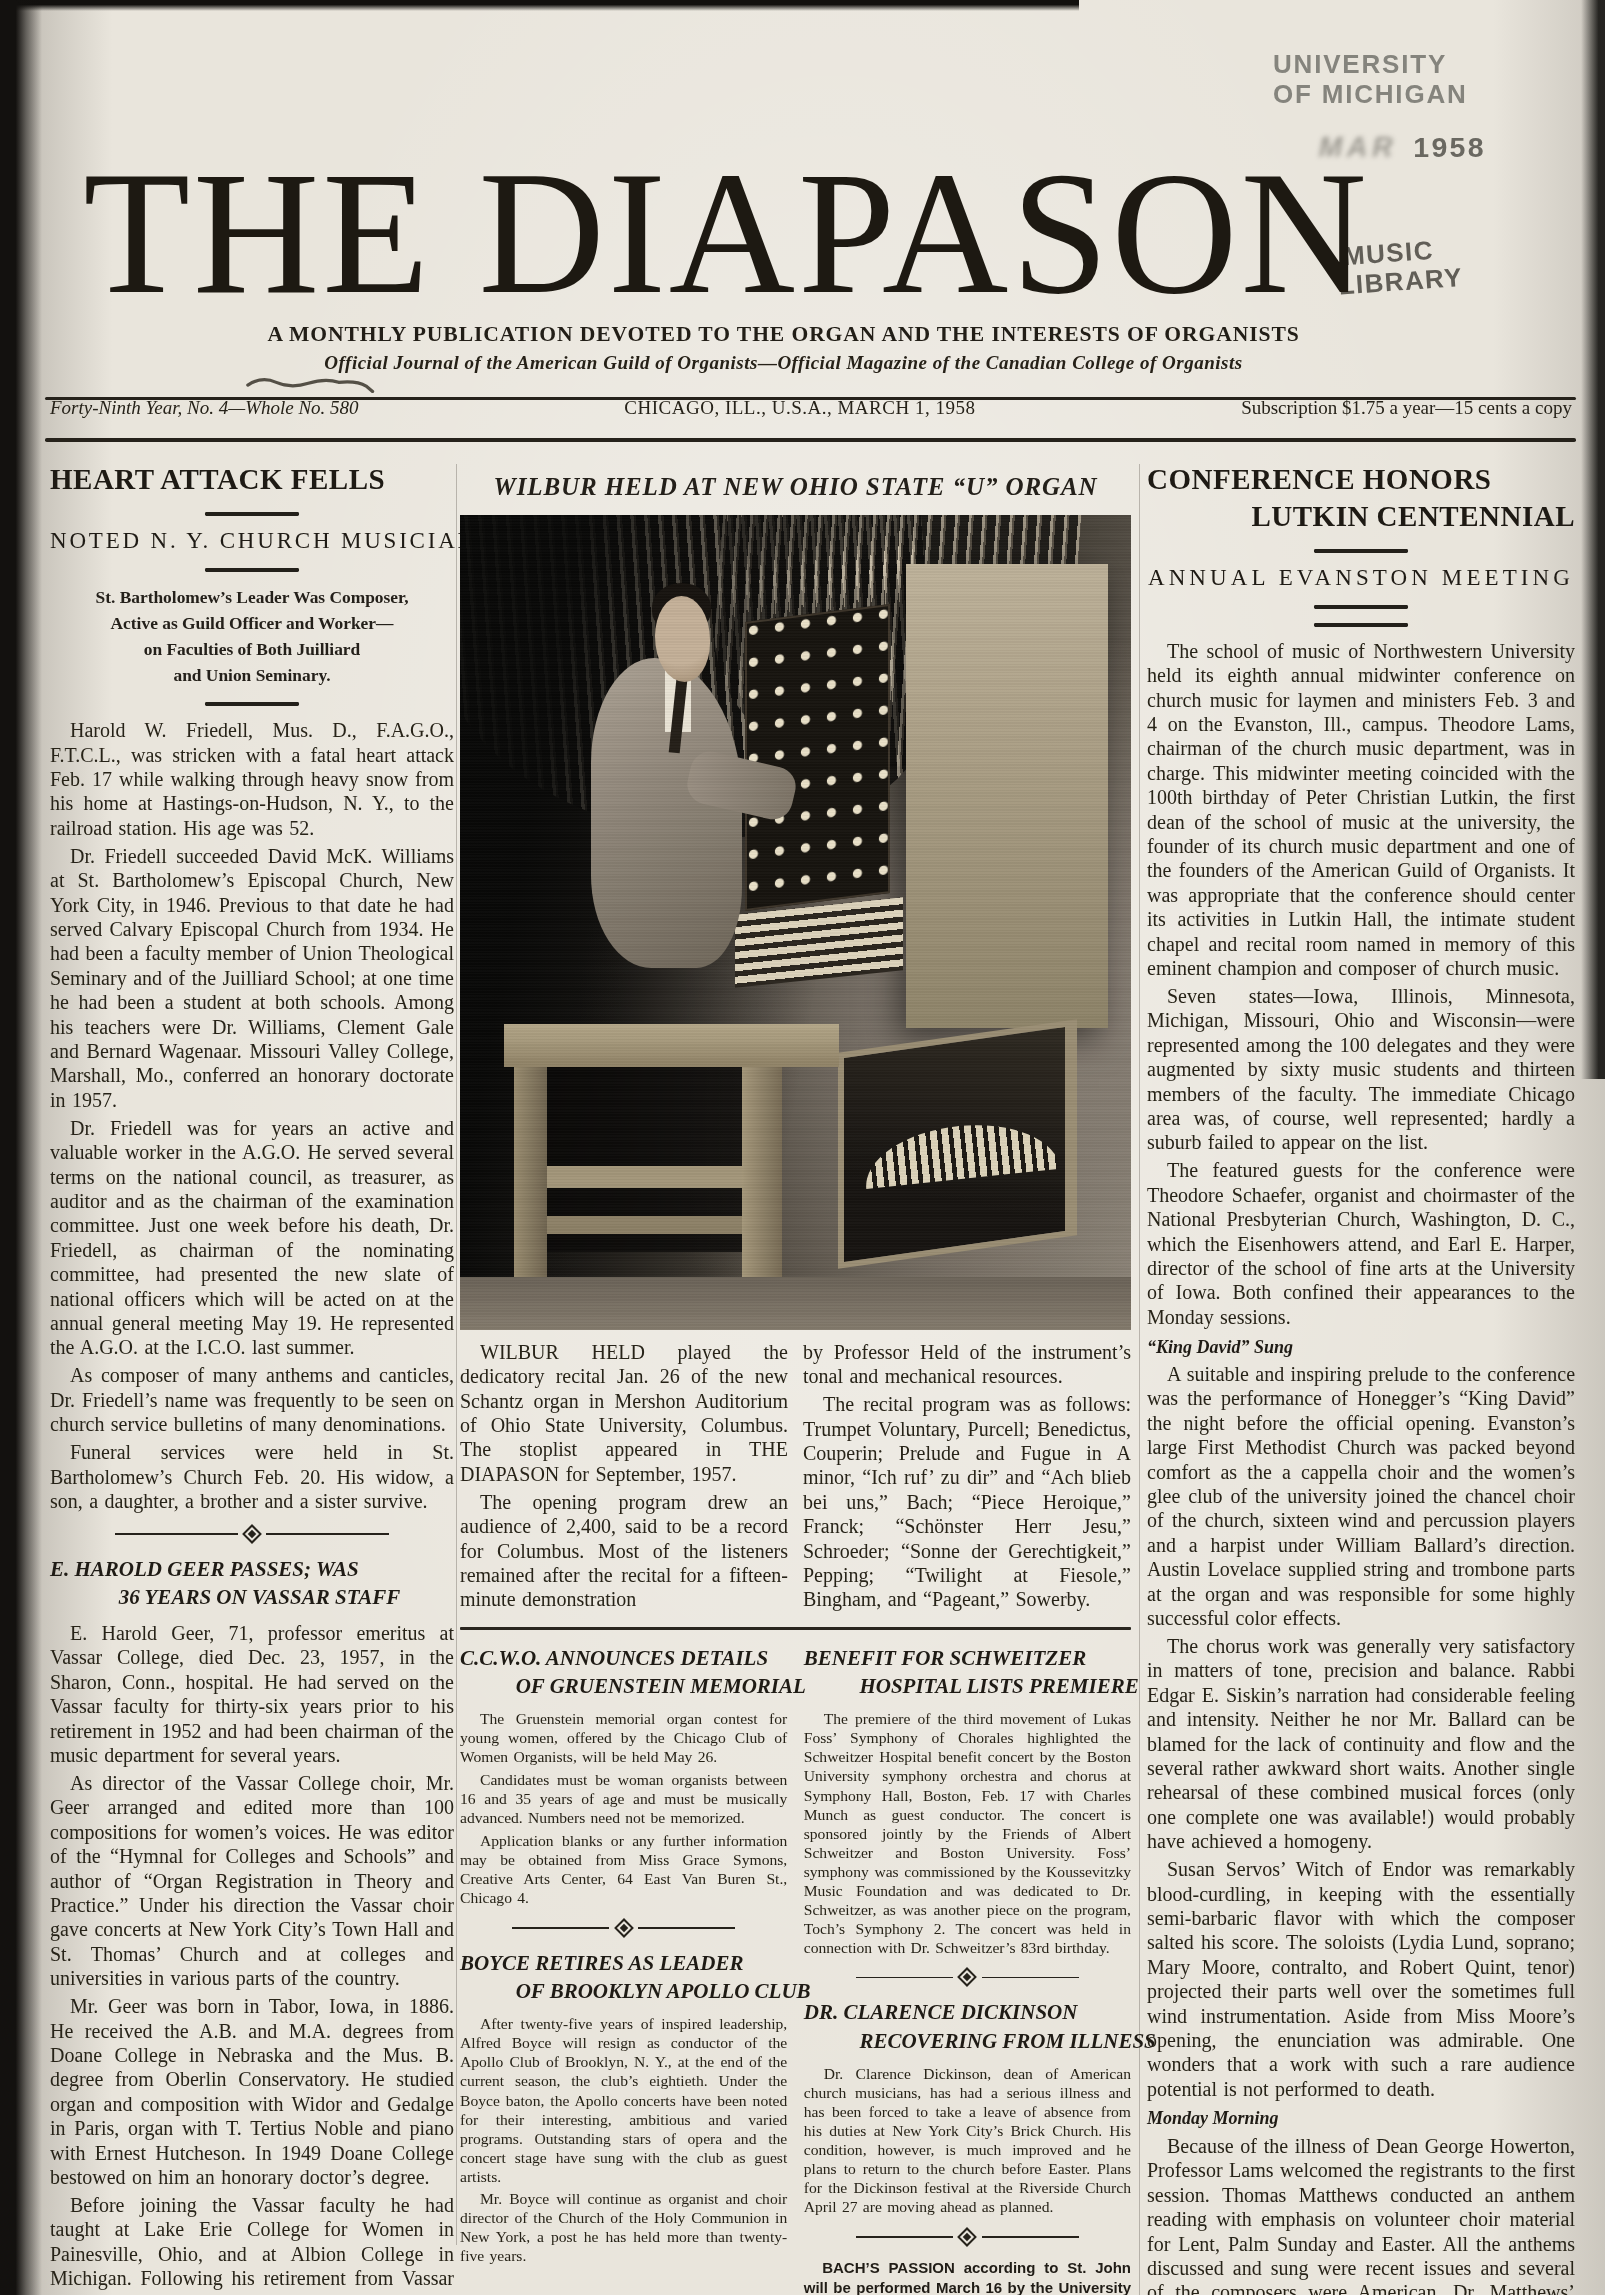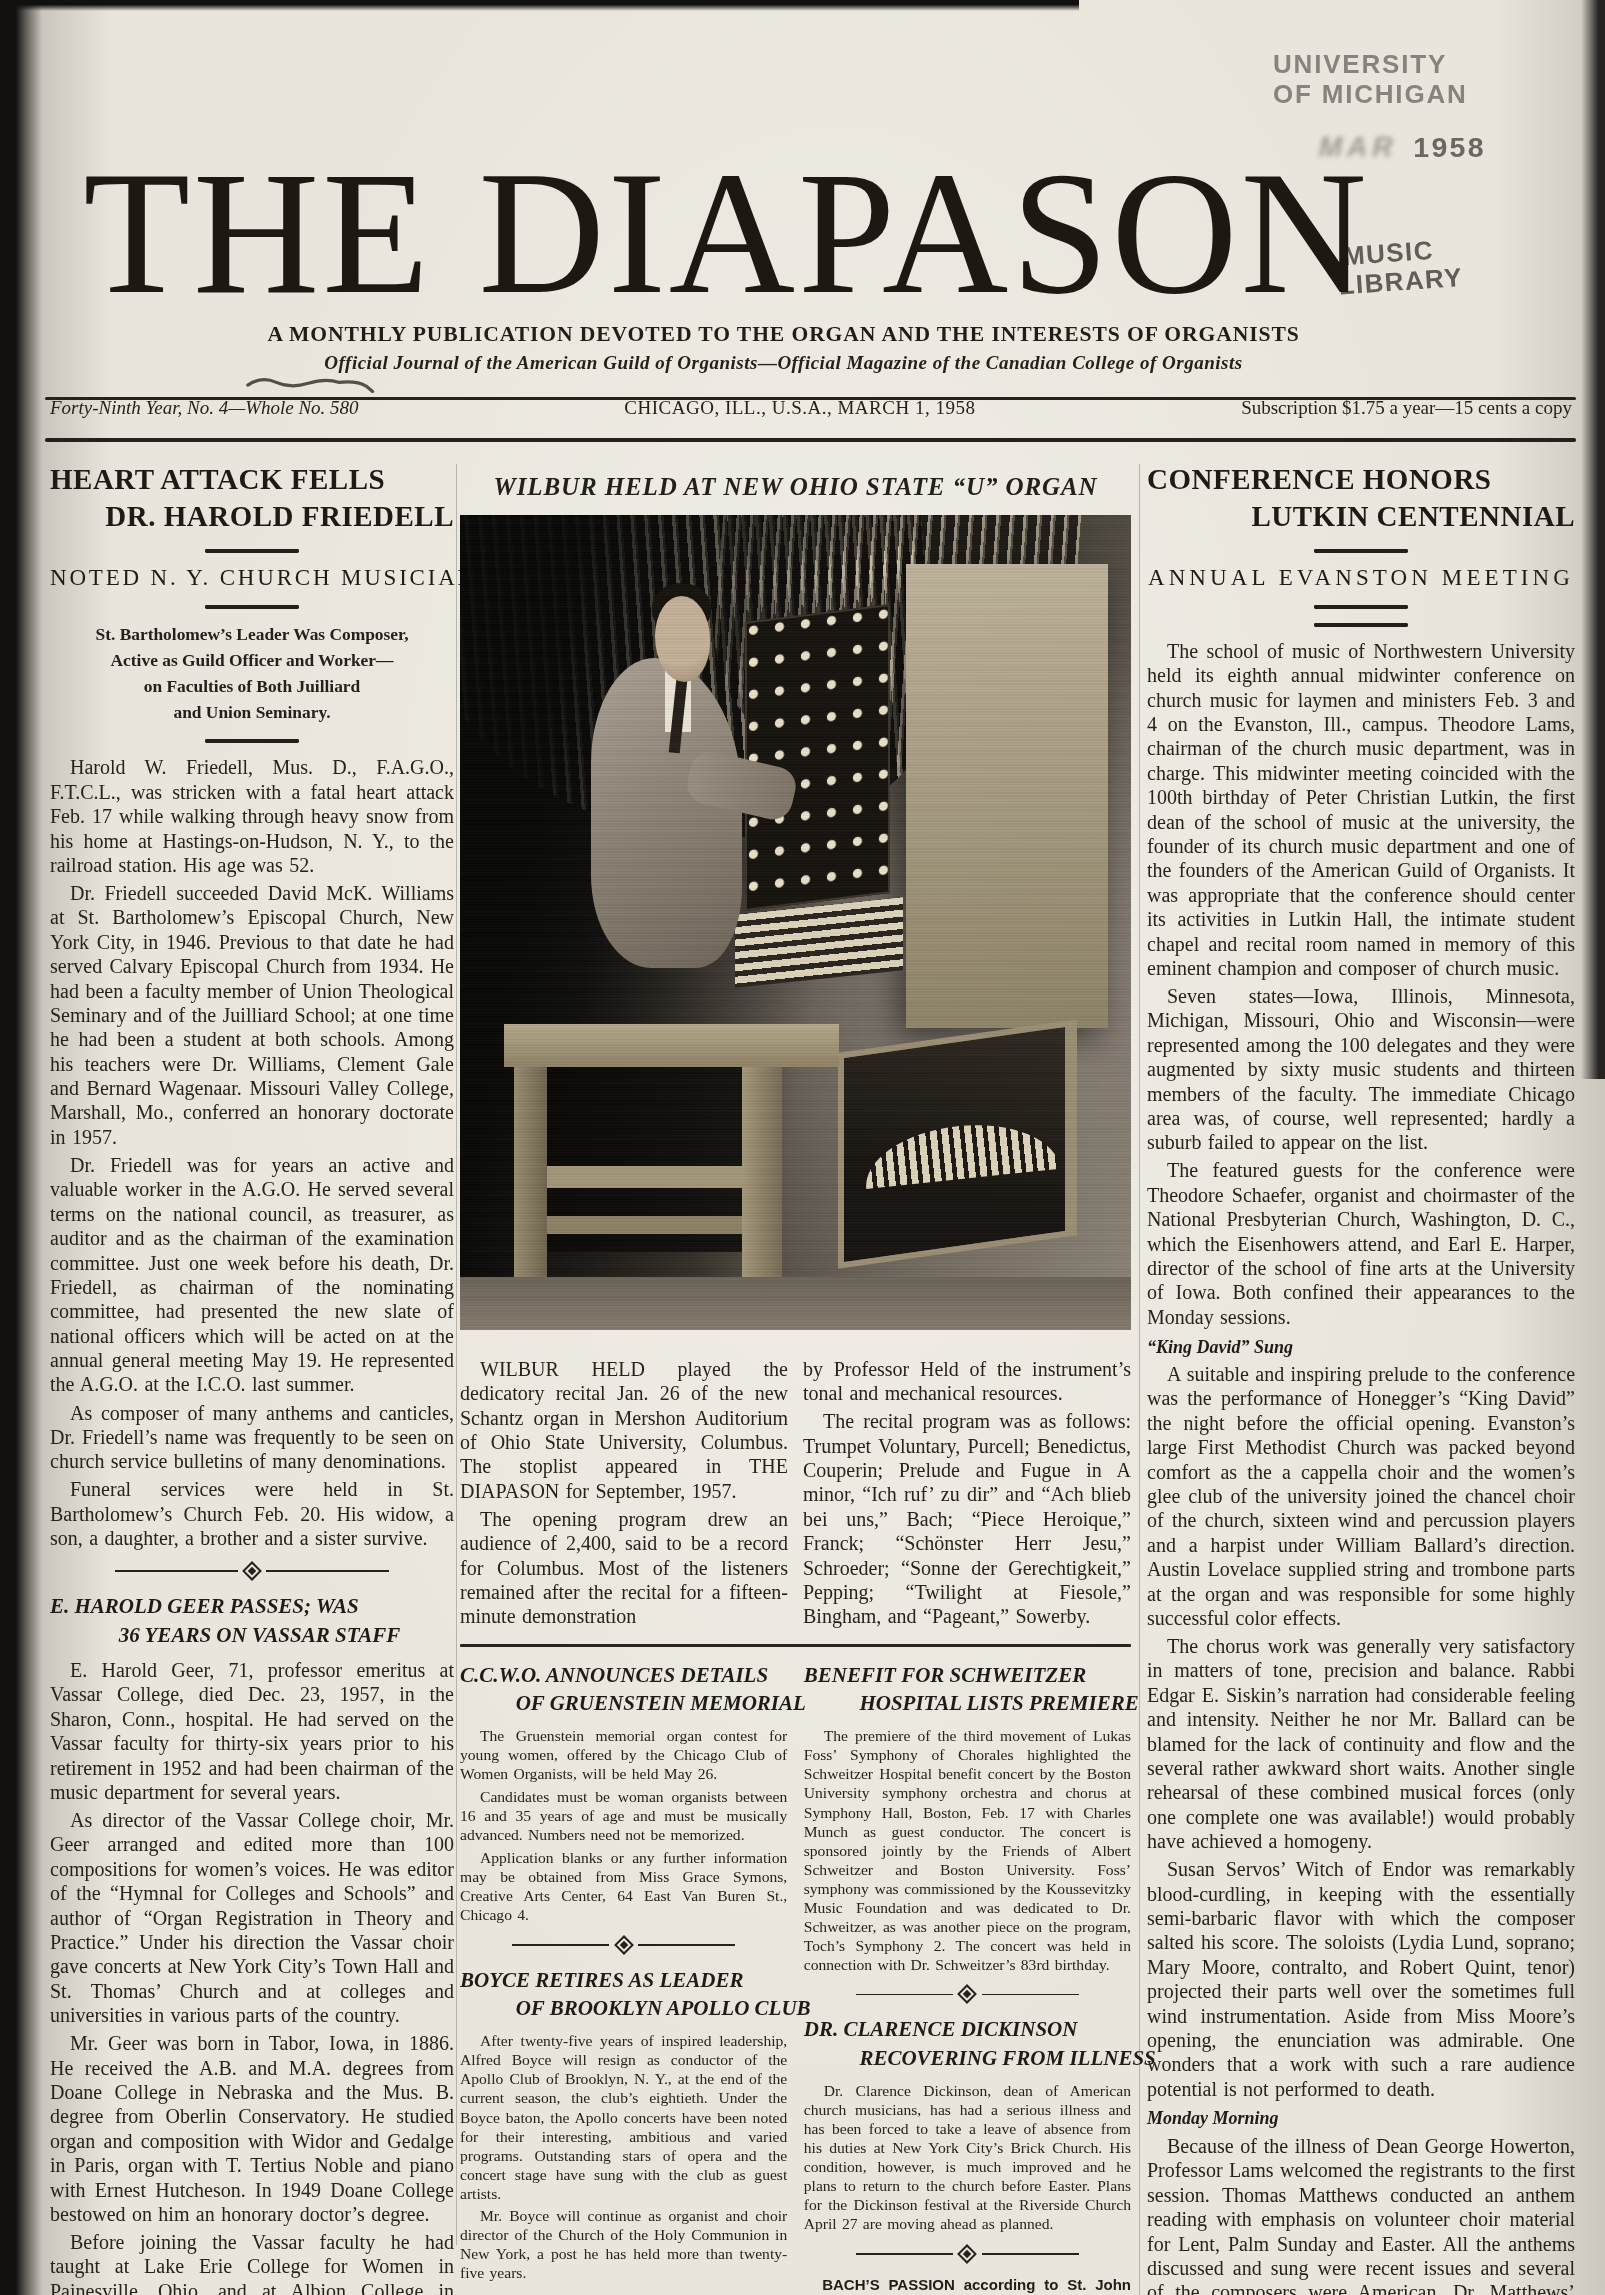--- a/index.html
+++ b/index.html
@@ -121,21 +121,21 @@
   .ph-bench .bp { position:absolute; }
   .bench-top { left:0; top:0; width:100%; height:17%; background:linear-gradient(180deg,#b4a789,#8f8266); }
   .bench-void { left:13%; top:17%; width:58%; height:73%; background:rgba(10,9,7,.82); }
   .bench-leg-l { left:3%; top:17%; width:10%; height:83%; background:linear-gradient(90deg,#998c6f,#6f6450); }
   .bench-leg-r { left:71%; top:17%; width:12%; height:83%; background:linear-gradient(90deg,#a4977a,#776b55); }
   .bench-shelf { left:13%; top:56%; width:58%; height:9%; background:#a3967a; }
   .bench-shelf2 { left:13%; top:76%; width:58%; height:7%; background:#8d8167; }
   .ph-floor { left:0; bottom:0; width:100%; height:6.5%; background:linear-gradient(180deg,#6b6358 0%,#847b6d 100%); }
   .ph-grain { inset:0; background:repeating-linear-gradient(0deg, rgba(255,255,255,.02) 0 1.4px, rgba(0,0,0,.035) 1.4px 2.8px); }
 
-  .story { display:flex; gap:15px; margin-top:27px; }
+  .story { display:flex; gap:15px; margin-top:10px; }
   .story-col { flex:1; }
   .midrule { height:2.3px; background:#2a261f; margin:12px 0 11px; border-radius:0.9px; }
   .sections { display:flex; gap:16.5px; }
   .section { flex:1; }
   .sec-body { font-size:15.6px; }
   .notice { font-family:"Liberation Sans","DejaVu Sans",sans-serif; font-weight:700; font-size:15px; line-height:1.32;
     text-align:justify; text-indent:18.4px; word-spacing:0.9px; color:#201c16; margin-top:2.8px; }
 </style>
 </head>
 <body>
@@ -171,21 +171,20 @@
     <span class="dl-right">Subscription $1.75 a year—15 cents a copy</span>
   </div>
   <div class="rule-b"></div>
 
   <div class="vrule vr1"></div>
   <div class="vrule vr2"></div>
 
   <div class="col col-left">
     <div>
       <div class="hl l1">HEART ATTACK FELLS</div>
-      <div class="hl l2">DR. HAROLD FRIEDELL</div>
     </div>
     <div class="bar"></div>
     <div class="subhead">NOTED N. Y. CHURCH MUSICIAN</div>
     <div class="bar"></div>
     <div class="deck">
         <div class="deck-line">St. Bartholomew’s Leader Was Composer,</div>
         <div class="deck-line">Active as Guild Officer and Worker—</div>
         <div class="deck-line">on Faculties of Both Juilliard</div>
         <div class="deck-line">and Union Seminary.</div>
       </div>

